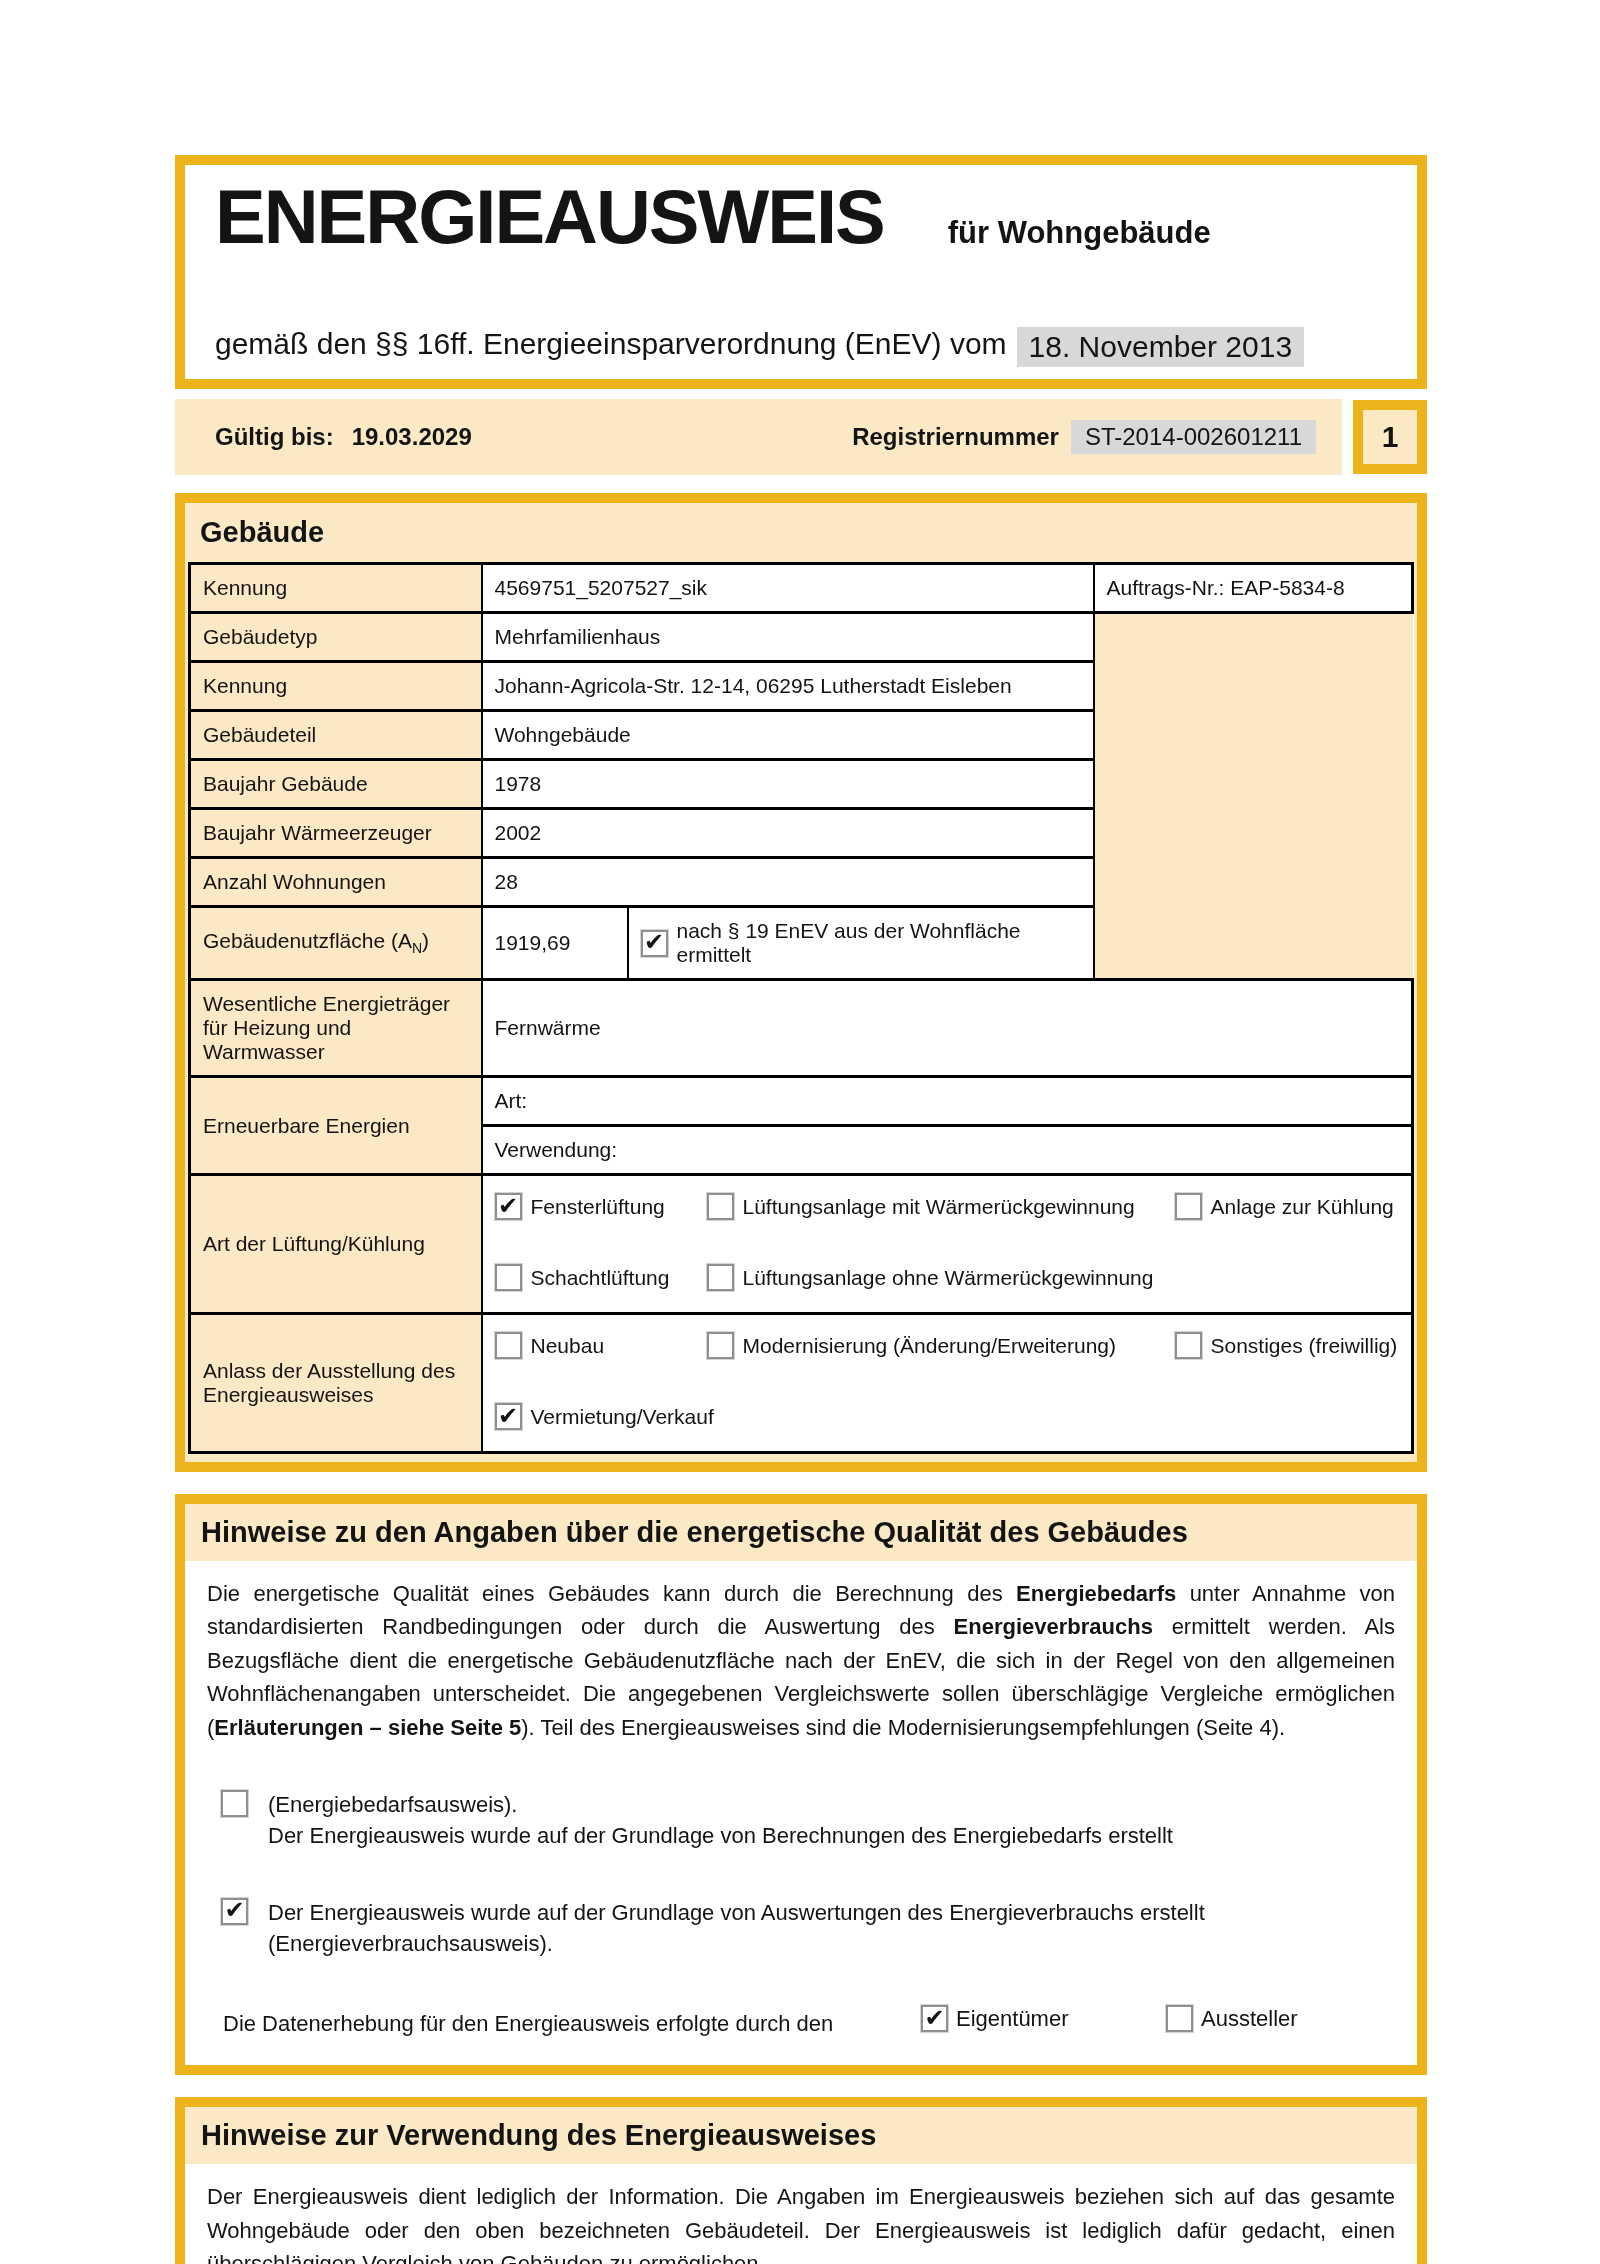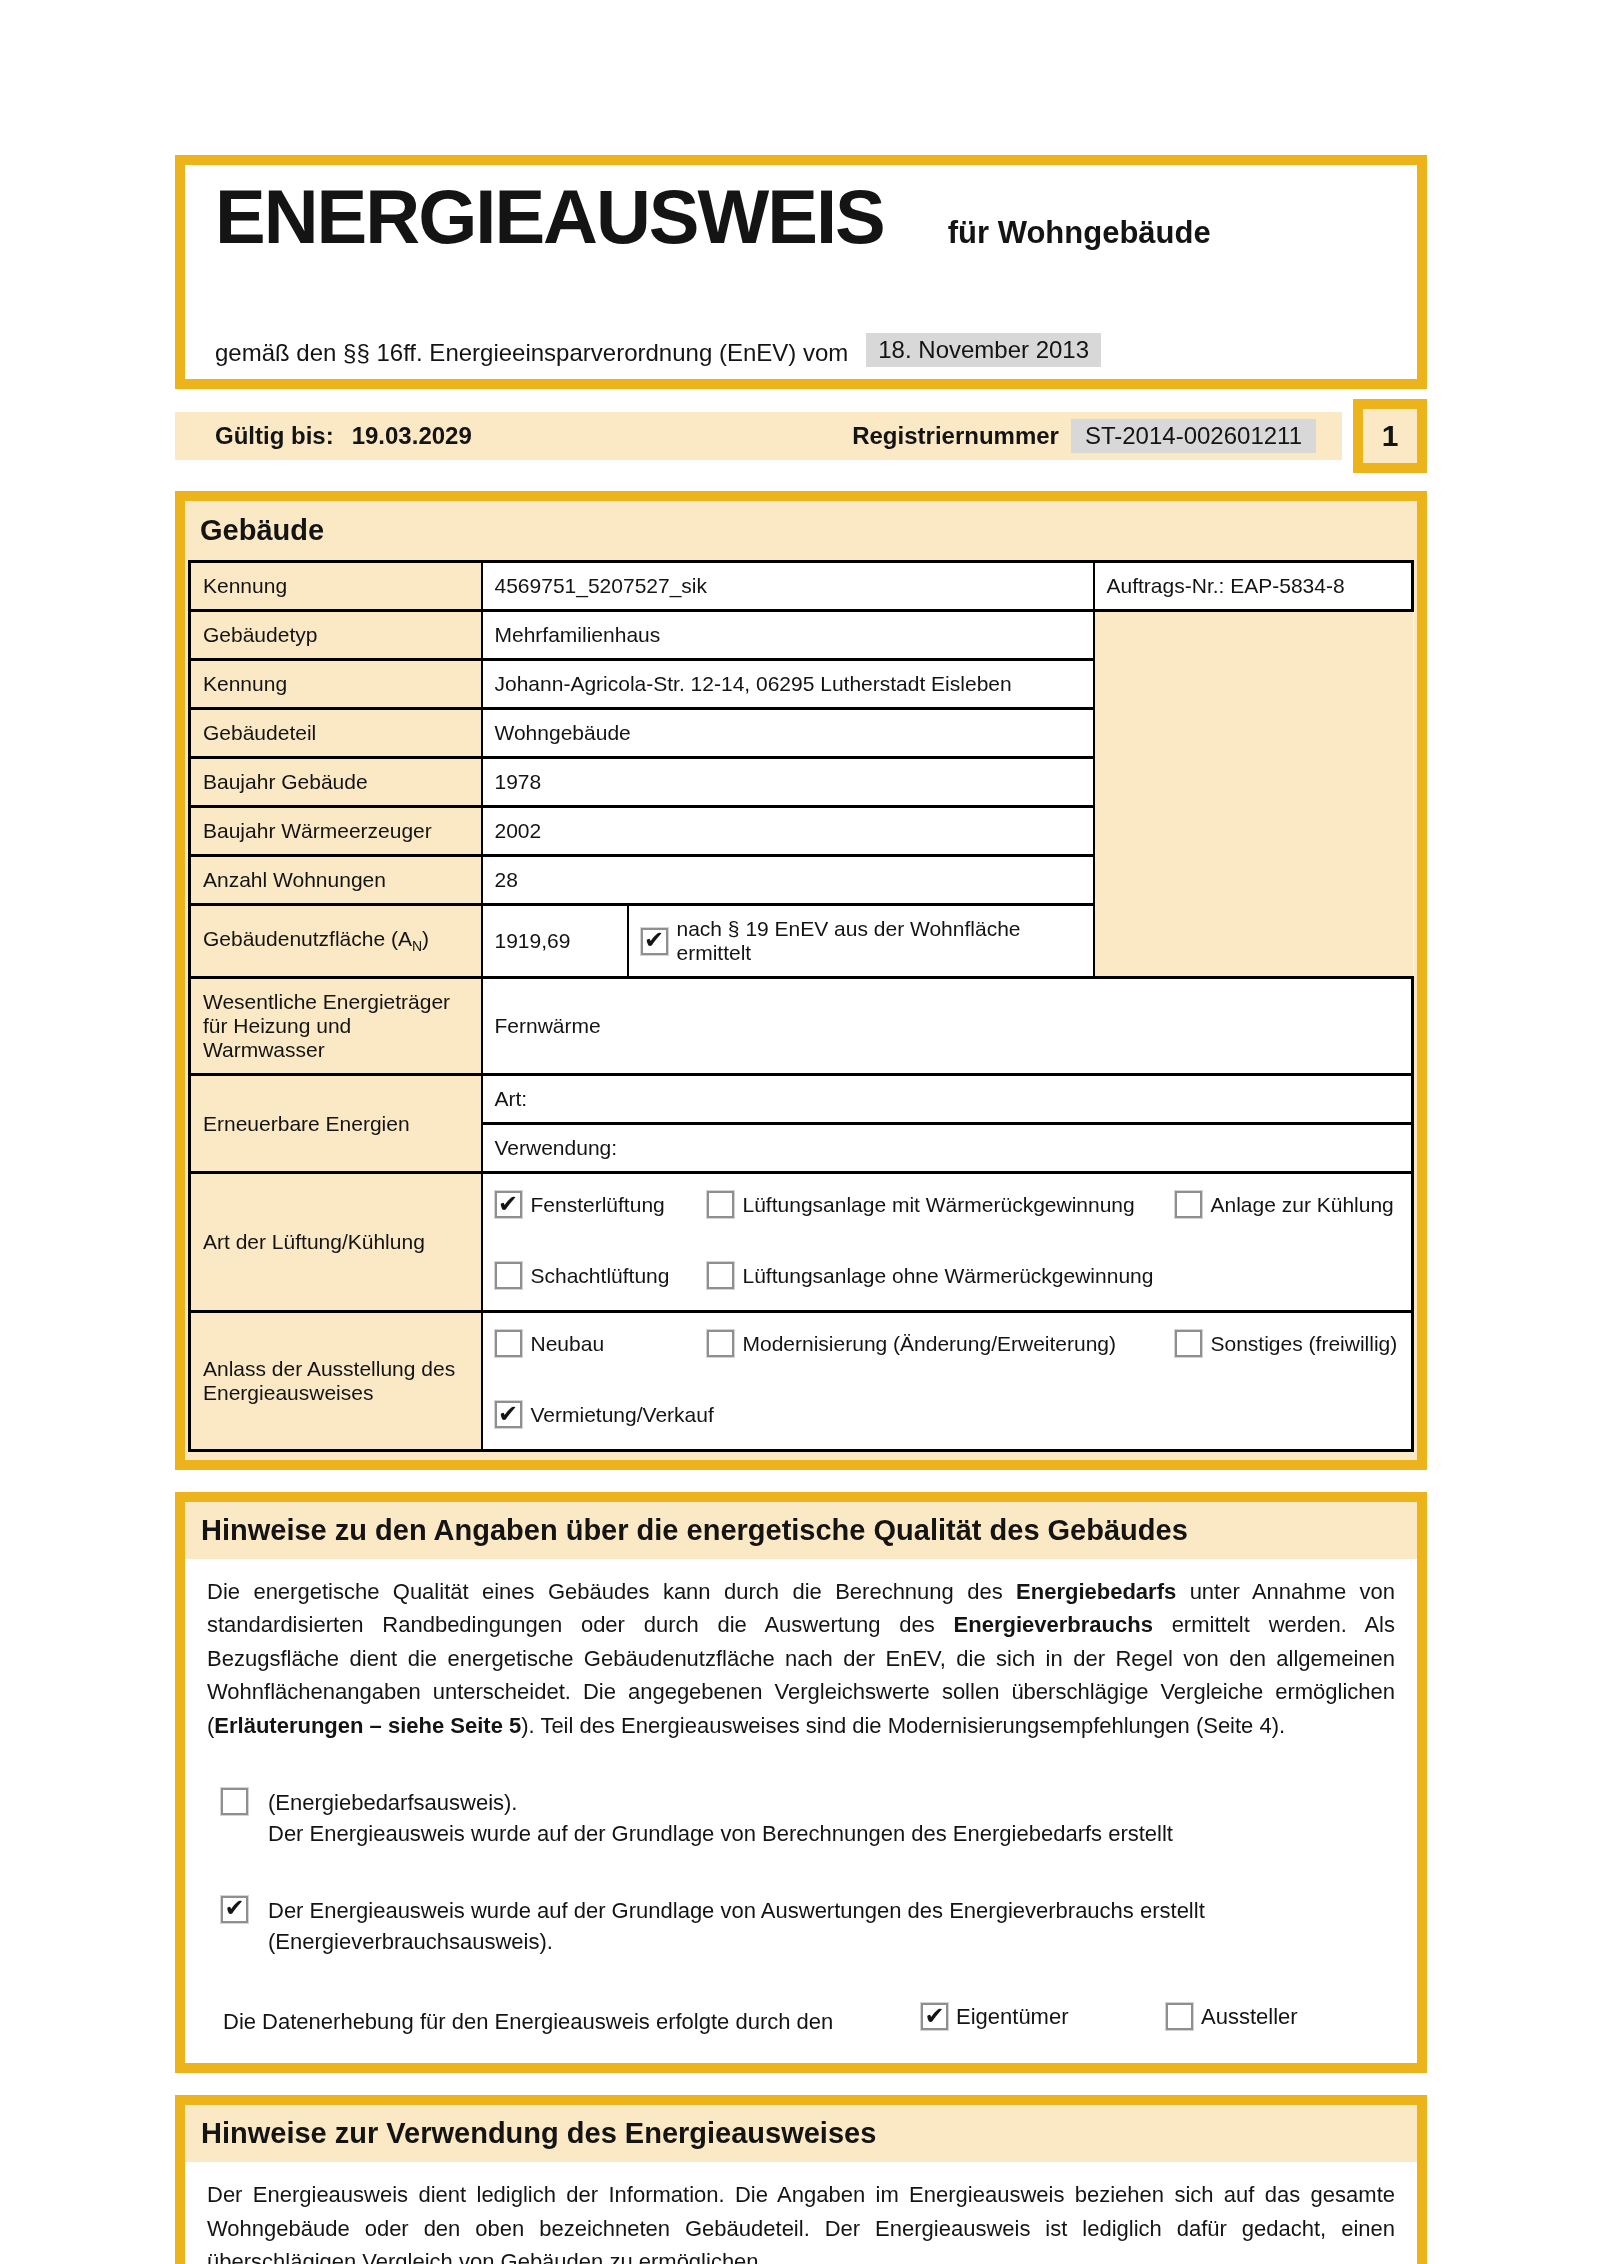--- a/index.html
+++ b/index.html
@@ -20,27 +20,27 @@
   .page{position:absolute;left:175px;top:155px;width:1252px;}
 
   
   .header-box{
     border:10px solid var(--gold);background:#fff;height:234px;
     padding:14px 0 12px 30px;display:flex;flex-direction:column;justify-content:space-between;
   }
   .title-row{display:flex;align-items:baseline;}
   .main-title{font-size:76px;font-weight:bold;letter-spacing:-2px;line-height:1;white-space:nowrap;}
   .sub-title{font-size:31px;font-weight:bold;margin-left:64px;white-space:nowrap;}
-  .law-line{font-size:24px;display:flex;align-items:flex-end;gap:8px;}
+  .law-line{font-size:30px;display:flex;align-items:flex-start;}
   .law-date{background:var(--hl);padding:3px 12px;margin-left:10px;}
 
   
   .validity-row{display:flex;margin-top:10px;align-items:center;}
   .validity-bar{
-    background:var(--cream);height:48px;width:1167px;
+    background:var(--cream);height:76px;width:1167px;
     display:flex;align-items:center;padding:0 26px 0 40px;font-size:24px;
   }
   .v-label{font-weight:bold;}
   .v-value{font-weight:bold;margin-left:18px;}
   .v-right{margin-left:auto;display:flex;align-items:center;}
   .reg-value{background:var(--hl);padding:3px 14px;margin-left:12px;font-weight:normal;}
   .page-box{
     margin-left:auto;width:74px;height:74px;border:10px solid var(--gold);
     background:var(--cream);display:flex;align-items:center;justify-content:center;
     font-size:30px;font-weight:bold;

